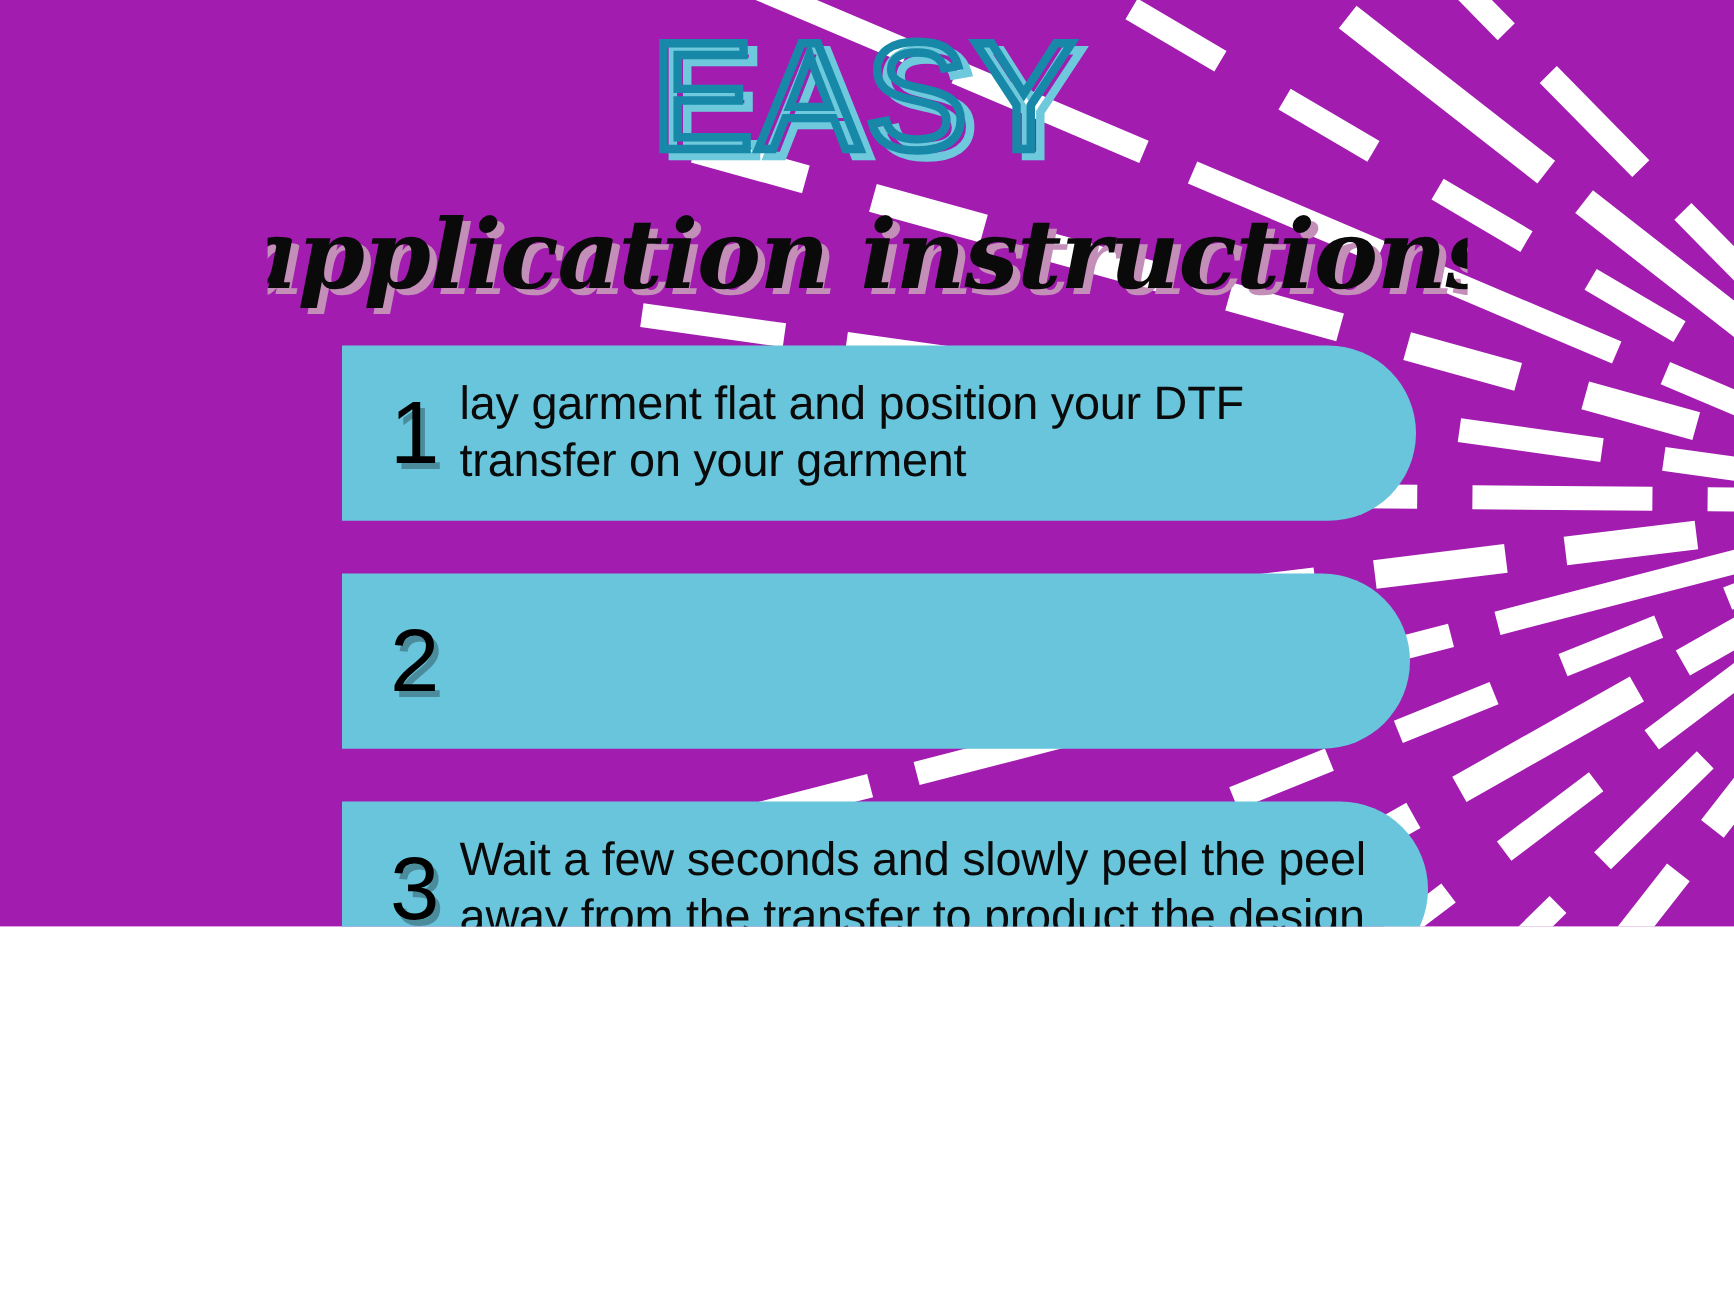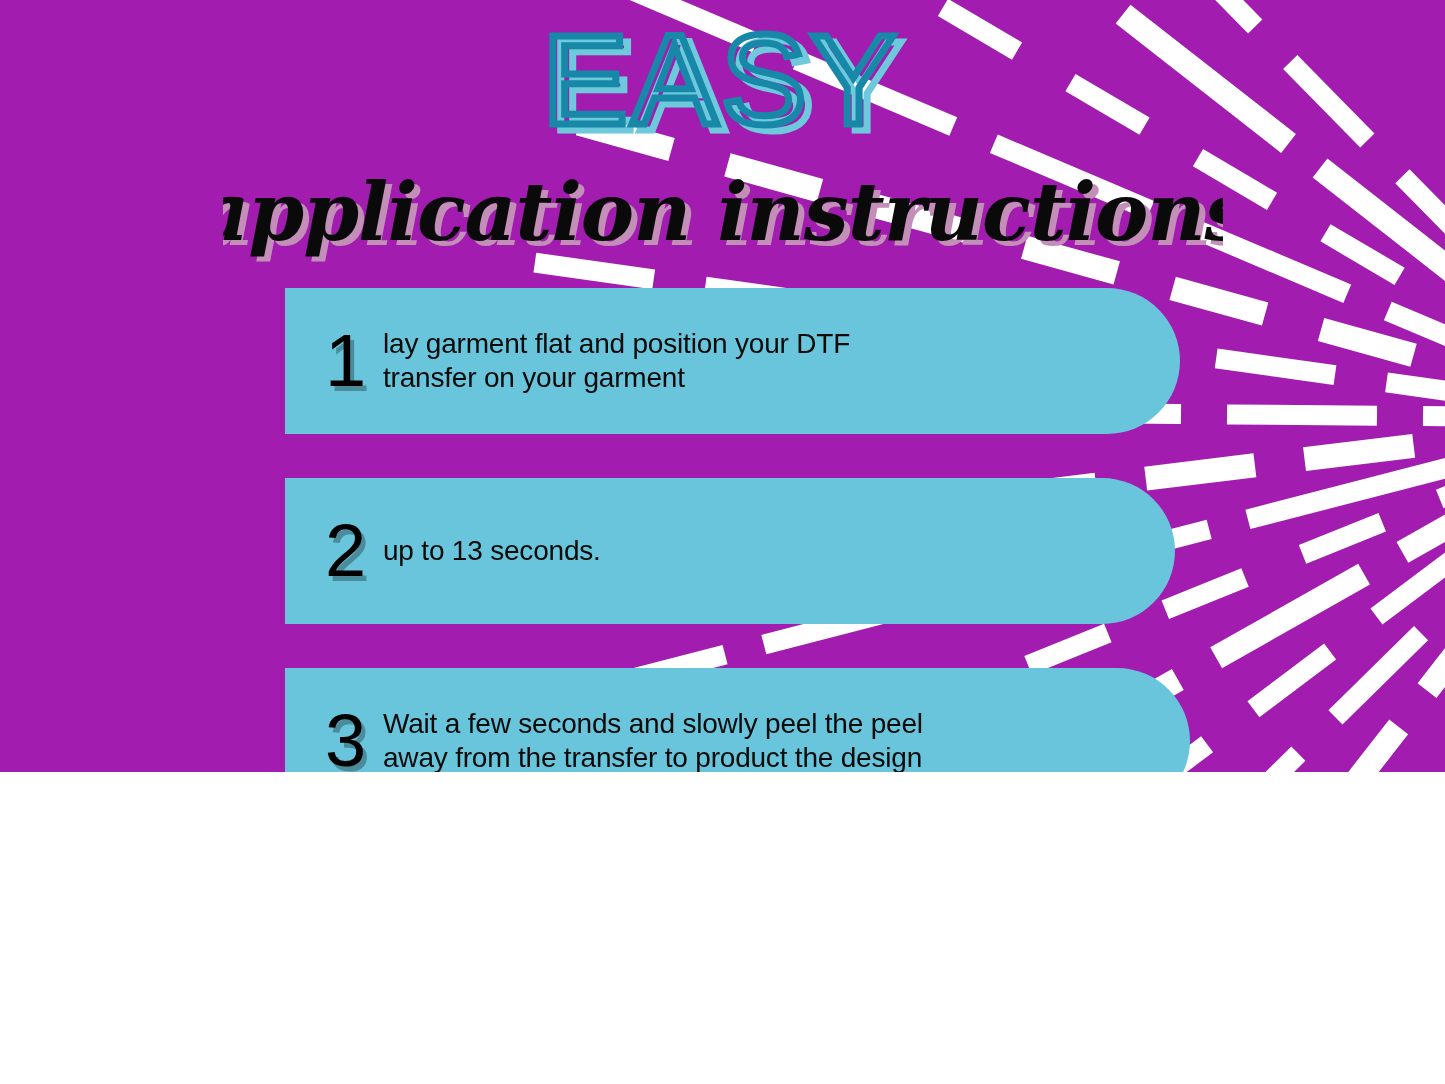--- a/index.html
+++ b/index.html
@@ -71,21 +71,21 @@
     font-weight:400;
     line-height:1;
     color:#000000;
     text-shadow:4px 5px 0 rgba(40,70,80,.45);
     margin-left:22px;
     letter-spacing:-1px;
   }
   .step-body {
     flex:1 1 auto;
     font-family:"Liberation Sans", sans-serif;
-    font-size:28px;
+    font-size:39px;
     line-height:1.22;
     color:#0a0a0a;
     padding-right:30px;
     letter-spacing:-0.2px;
   }
   .step-body .ln { display:block; white-space:nowrap; }
 
   
   #footer {
     position:absolute;
@@ -139,21 +139,20 @@
       <div class="step-num">1</div>
       <div class="step-body">
         <span class="ln">lay garment flat and position your DTF</span>
         <span class="ln">transfer on your garment</span>
       </div>
     </div>
 
     <div class="step step-2">
       <div class="step-num">2</div>
       <div class="step-body">
-        <span class="ln">up to 13 seconds.</span>
       </div>
     </div>
 
     <div class="step step-3">
       <div class="step-num">3</div>
       <div class="step-body">
         <span class="ln">Wait a few seconds and slowly peel the peel</span>
         <span class="ln">away from the transfer to product the design</span>
       </div>
     </div>

